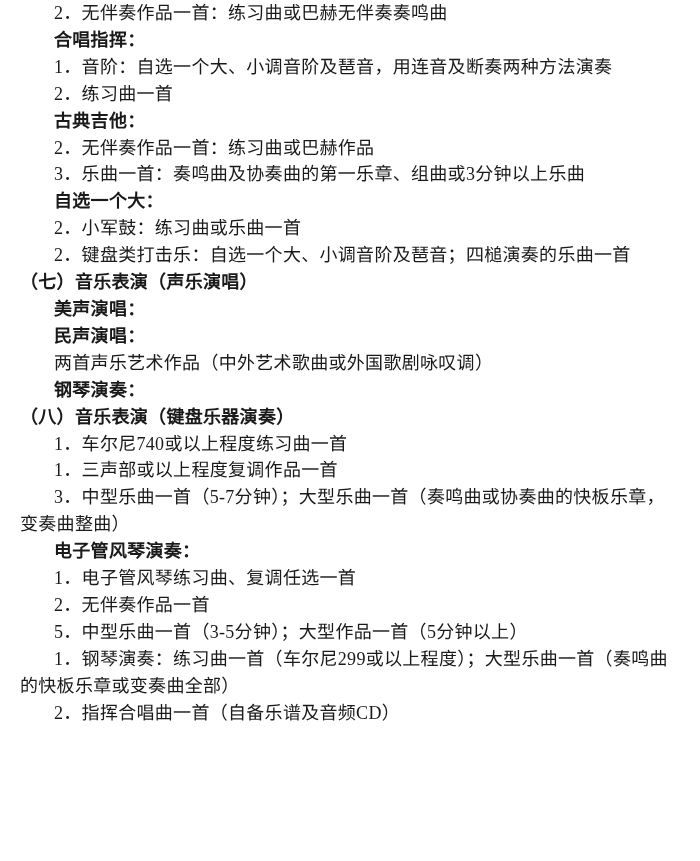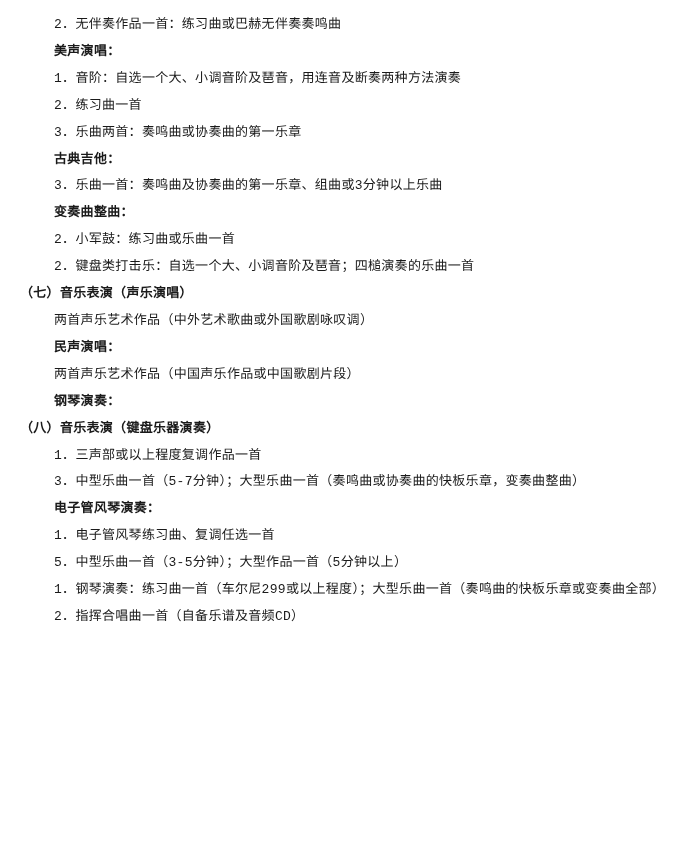--- a/index.html
+++ b/index.html
@@ -10,24 +10,24 @@
     width: 700px;
     height: 861px;
     box-sizing: border-box;
     background: #ffffff;
     overflow: hidden;
   }
   .page {
     width: 100%;
     height: 100%;
     box-sizing: border-box;
-    padding: 12px 24px 0 20px;
+    padding: 0 24px 0 20px;
     color: #1a1a1a;
-    font-family: Liberation Mono, monospace;
-    font-size: 13px;
+    font-family: Liberation Serif, serif;
+    font-size: 18px;
     line-height: 26.9px;
     letter-spacing: 0.3px;
   }
   .para {
     margin: 0;
     padding: 0;
     text-indent: 34px;   
     font-weight: 400;
     word-break: break-all;
   }
@@ -38,36 +38,38 @@
   .para.subhead {
     font-weight: 700;    
   }
 </style>
 </head>
 <body>
 
 <main class="page">
   <div id="document-body">
       <p class="para body">2．无伴奏作品一首：练习曲或巴赫无伴奏奏鸣曲</p>
-      <p class="para subhead">美声演唱：</p>
+      <p class="para subhead">合唱指挥：</p>
       <p class="para body">1．音阶：自选一个大、小调音阶及琶音，用连音及断奏两种方法演奏</p>
       <p class="para body">2．练习曲一首</p>
-      <p class="para body">3．乐曲两首：奏鸣曲或协奏曲的第一乐章</p>
       <p class="para subhead">古典吉他：</p>
+      <p class="para body">2．无伴奏作品一首：练习曲或巴赫作品</p>
       <p class="para body">3．乐曲一首：奏鸣曲及协奏曲的第一乐章、组曲或3分钟以上乐曲</p>
-      <p class="para subhead">变奏曲整曲：</p>
+      <p class="para subhead">自选一个大：</p>
       <p class="para body">2．小军鼓：练习曲或乐曲一首</p>
       <p class="para body">2．键盘类打击乐：自选一个大、小调音阶及琶音；四槌演奏的乐曲一首</p>
       <p class="para section">（七）音乐表演（声乐演唱）</p>
+      <p class="para subhead">美声演唱：</p>
+      <p class="para subhead">民声演唱：</p>
       <p class="para body">两首声乐艺术作品（中外艺术歌曲或外国歌剧咏叹调）</p>
-      <p class="para subhead">民声演唱：</p>
-      <p class="para body">两首声乐艺术作品（中国声乐作品或中国歌剧片段）</p>
       <p class="para subhead">钢琴演奏：</p>
       <p class="para section">（八）音乐表演（键盘乐器演奏）</p>
+      <p class="para body">1．车尔尼740或以上程度练习曲一首</p>
       <p class="para body">1．三声部或以上程度复调作品一首</p>
       <p class="para body">3．中型乐曲一首（5-7分钟）；大型乐曲一首（奏鸣曲或协奏曲的快板乐章，变奏曲整曲）</p>
       <p class="para subhead">电子管风琴演奏：</p>
       <p class="para body">1．电子管风琴练习曲、复调任选一首</p>
+      <p class="para body">2．无伴奏作品一首</p>
       <p class="para body">5．中型乐曲一首（3-5分钟）；大型作品一首（5分钟以上）</p>
       <p class="para body">1．钢琴演奏：练习曲一首（车尔尼299或以上程度）；大型乐曲一首（奏鸣曲的快板乐章或变奏曲全部）</p>
       <p class="para body">2．指挥合唱曲一首（自备乐谱及音频CD）</p>
     </div>
 </main>
 
 </body></html>

